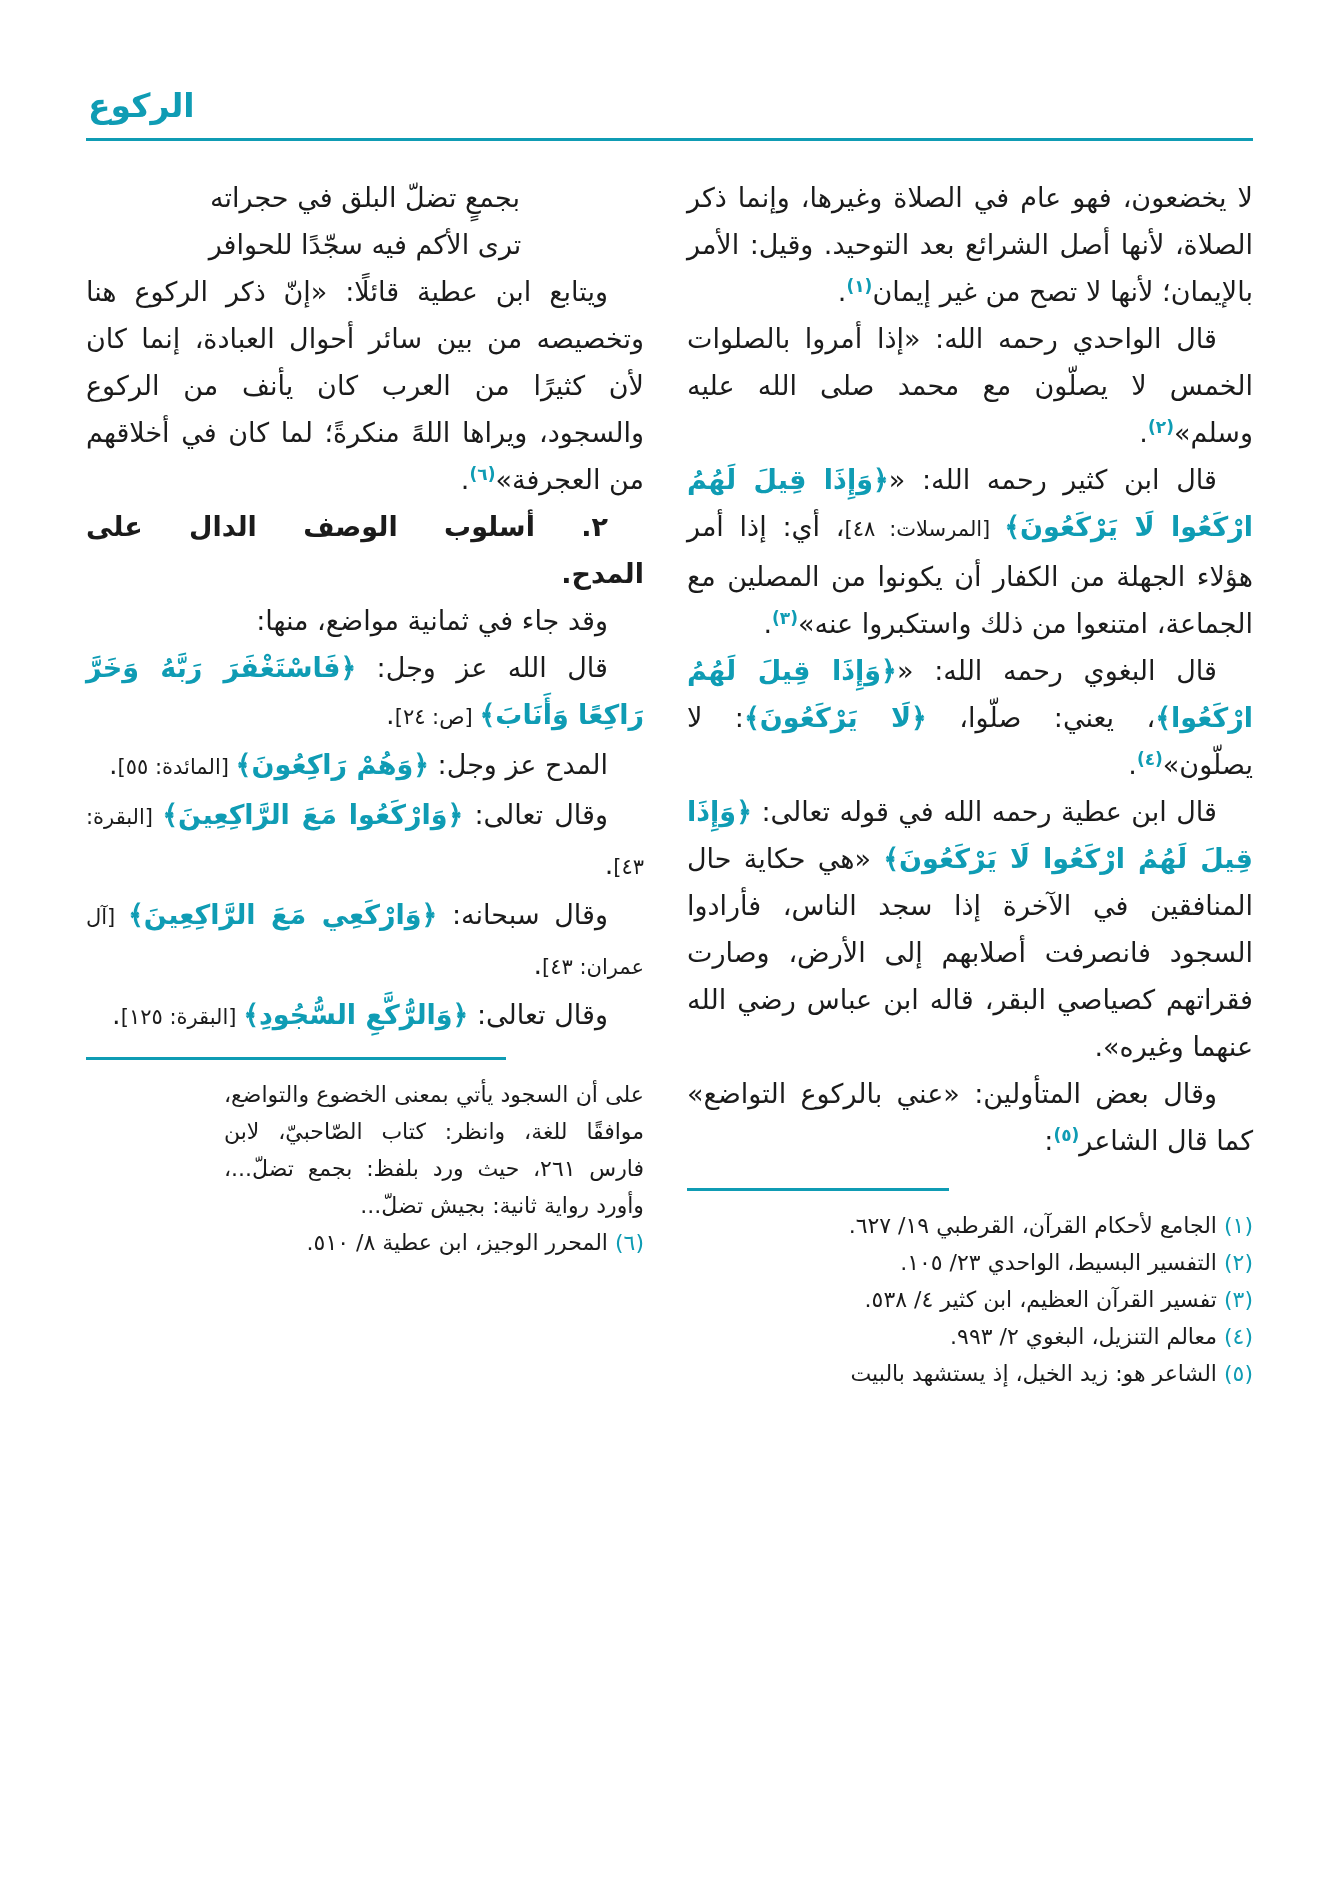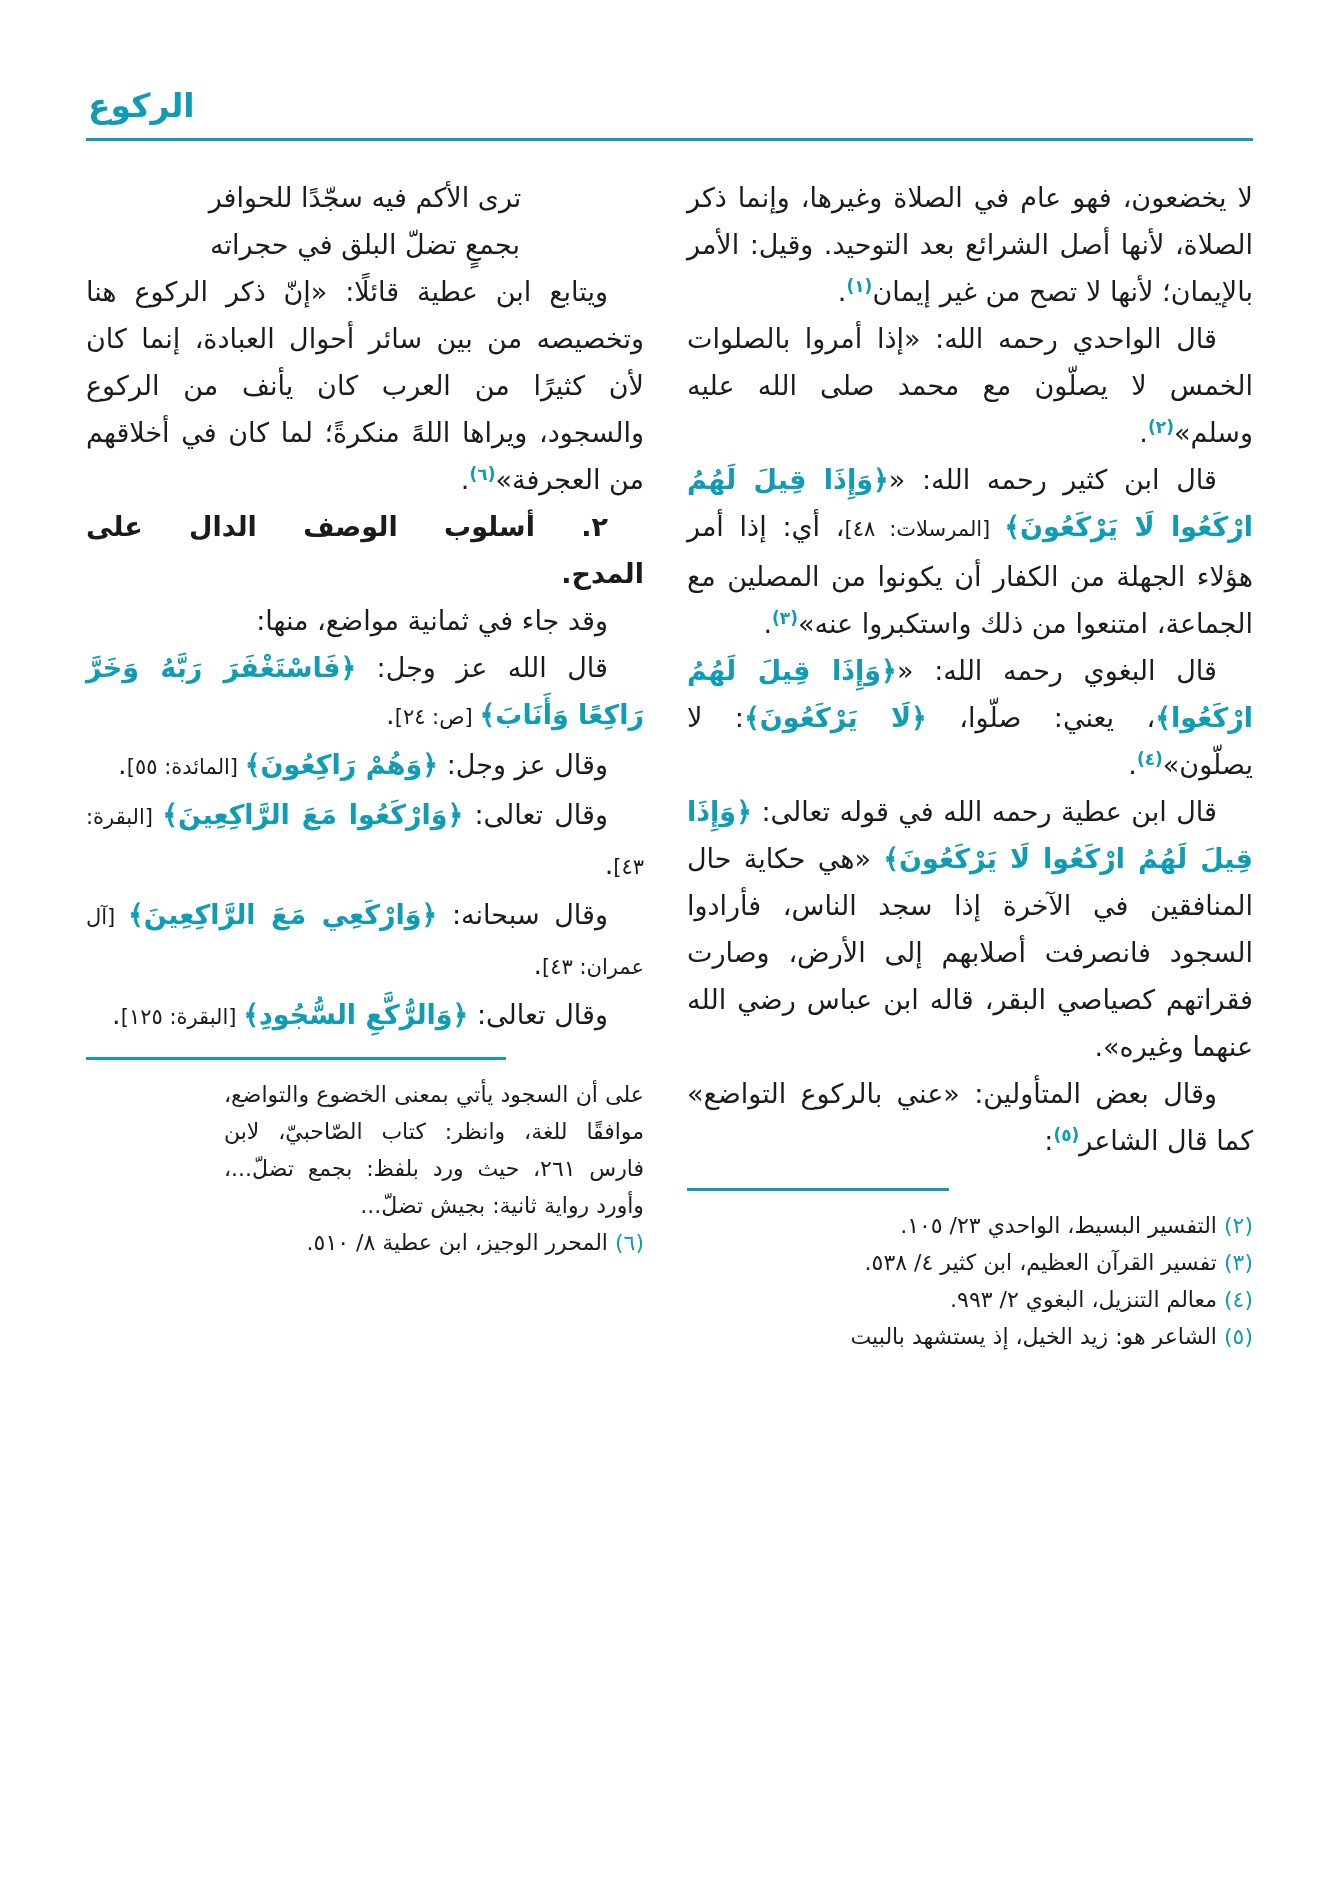--- a/index.html
+++ b/index.html
@@ -89,36 +89,37 @@
     <div class="col-body">
         <div class="para opening"><span class="t-n">لا يخضعون، فهو عام في الصلاة وغيرها، وإنما ذكر الصلاة، لأنها أصل الشرائع بعد التوحيد. وقيل: الأمر بالإيمان؛ لأنها لا تصح من غير إيمان</span><span class="t-r">(١)</span><span class="t-n">.</span></div>
         <div class="para"><span class="t-n">قال الواحدي رحمه الله: «إذا أمروا بالصلوات الخمس لا يصلّون مع محمد صلى الله عليه وسلم»</span><span class="t-r">(٢)</span><span class="t-n">.</span></div>
         <div class="para"><span class="t-n">قال ابن كثير رحمه الله: «</span><span class="t-q">﴿وَإِذَا قِيلَ لَهُمُ ارْكَعُوا لَا يَرْكَعُونَ﴾</span><span class="t-c"> [المرسلات: ٤٨]</span><span class="t-n">، أي: إذا أمر هؤلاء الجهلة من الكفار أن يكونوا من المصلين مع الجماعة، امتنعوا من ذلك واستكبروا عنه»</span><span class="t-r">(٣)</span><span class="t-n">.</span></div>
         <div class="para"><span class="t-n">قال البغوي رحمه الله: «</span><span class="t-q">﴿وَإِذَا قِيلَ لَهُمُ ارْكَعُوا﴾</span><span class="t-n">، يعني: صلّوا، </span><span class="t-q">﴿لَا يَرْكَعُونَ﴾</span><span class="t-n">: لا يصلّون»</span><span class="t-r">(٤)</span><span class="t-n">.</span></div>
         <div class="para"><span class="t-n">قال ابن عطية رحمه الله في قوله تعالى: </span><span class="t-q">﴿وَإِذَا قِيلَ لَهُمُ ارْكَعُوا لَا يَرْكَعُونَ﴾</span><span class="t-n"> «هي حكاية حال المنافقين في الآخرة إذا سجد الناس، فأرادوا السجود فانصرفت أصلابهم إلى الأرض، وصارت فقراتهم كصياصي البقر، قاله ابن عباس رضي الله عنهما وغيره».</span></div>
         <div class="para"><span class="t-n">وقال بعض المتأولين: «عني بالركوع التواضع» كما قال الشاعر</span><span class="t-r">(٥)</span><span class="t-n">:</span></div>
       </div>
     <div class="fn-sep"></div>
     <div class="fn-list">
+        <div class="fn"><span class="fn-num">(١)</span> <span class="fn-text">الجامع لأحكام القرآن، القرطبي ١٩/ ٦٢٧.</span></div>
         <div class="fn"><span class="fn-num">(٢)</span> <span class="fn-text">التفسير البسيط، الواحدي ٢٣/ ١٠٥.</span></div>
         <div class="fn"><span class="fn-num">(٣)</span> <span class="fn-text">تفسير القرآن العظيم، ابن كثير ٤/ ٥٣٨.</span></div>
         <div class="fn"><span class="fn-num">(٤)</span> <span class="fn-text">معالم التنزيل، البغوي ٢/ ٩٩٣.</span></div>
         <div class="fn"><span class="fn-num">(٥)</span> <span class="fn-text">الشاعر هو: زيد الخيل، إذ يستشهد بالبيت</span></div>
       </div>
   </div>
 
   <div class="col col-left">
     <div class="col-body">
+        <div class="para poetry"><span class="t-n">بجمعٍ تضلّ البلق في حجراته</span></div>
         <div class="para poetry"><span class="t-n">ترى الأكم فيه سجّدًا للحوافر</span></div>
-        <div class="para poetry"><span class="t-n">بجمعٍ تضلّ البلق في حجراته</span></div>
         <div class="para"><span class="t-n">ويتابع ابن عطية قائلًا: «إنّ ذكر الركوع هنا وتخصيصه من بين سائر أحوال العبادة، إنما كان لأن كثيرًا من العرب كان يأنف من الركوع والسجود، ويراها اللهً منكرةً؛ لما كان في أخلاقهم من العجرفة»</span><span class="t-r">(٦)</span><span class="t-n">.</span></div>
         <div class="para heading"><span class="t-n">٢. أسلوب الوصف الدال على المدح.</span></div>
         <div class="para"><span class="t-n">وقد جاء في ثمانية مواضع، منها:</span></div>
         <div class="para"><span class="t-n">قال الله عز وجل: </span><span class="t-q">﴿فَاسْتَغْفَرَ رَبَّهُ وَخَرَّ رَاكِعًا وَأَنَابَ﴾</span><span class="t-c"> [ص: ٢٤]</span><span class="t-n">.</span></div>
-        <div class="para"><span class="t-n">وقال عز وجل: </span><span class="t-q">﴿وَهُمْ رَاكِعُونَ﴾</span><span class="t-c"> [المائدة: ٥٥]</span><span class="t-n">.</span></div>
+        <div class="para"><span class="t-n">المدح عز وجل: </span><span class="t-q">﴿وَهُمْ رَاكِعُونَ﴾</span><span class="t-c"> [المائدة: ٥٥]</span><span class="t-n">.</span></div>
         <div class="para"><span class="t-n">وقال تعالى: </span><span class="t-q">﴿وَارْكَعُوا مَعَ الرَّاكِعِينَ﴾</span><span class="t-c"> [البقرة: ٤٣]</span><span class="t-n">.</span></div>
         <div class="para"><span class="t-n">وقال سبحانه: </span><span class="t-q">﴿وَارْكَعِي مَعَ الرَّاكِعِينَ﴾</span><span class="t-c"> [آل عمران: ٤٣]</span><span class="t-n">.</span></div>
         <div class="para"><span class="t-n">وقال تعالى: </span><span class="t-q">﴿وَالرُّكَّعِ السُّجُودِ﴾</span><span class="t-c"> [البقرة: ١٢٥]</span><span class="t-n">.</span></div>
       </div>
     <div class="fn-sep"></div>
     <div class="fn-list">
         <div class="fn fn-cont"><span class="fn-text">على أن السجود يأتي بمعنى الخضوع والتواضع، موافقًا للغة، وانظر: كتاب الصّاحبيّ، لابن فارس ٢٦١، حيث ورد بلفظ: بجمع تضلّ...، وأورد رواية ثانية: بجيش تضلّ...</span></div>
         <div class="fn"><span class="fn-num">(٦)</span> <span class="fn-text">المحرر الوجيز، ابن عطية ٨/ ٥١٠.</span></div>
       </div>
   </div>

